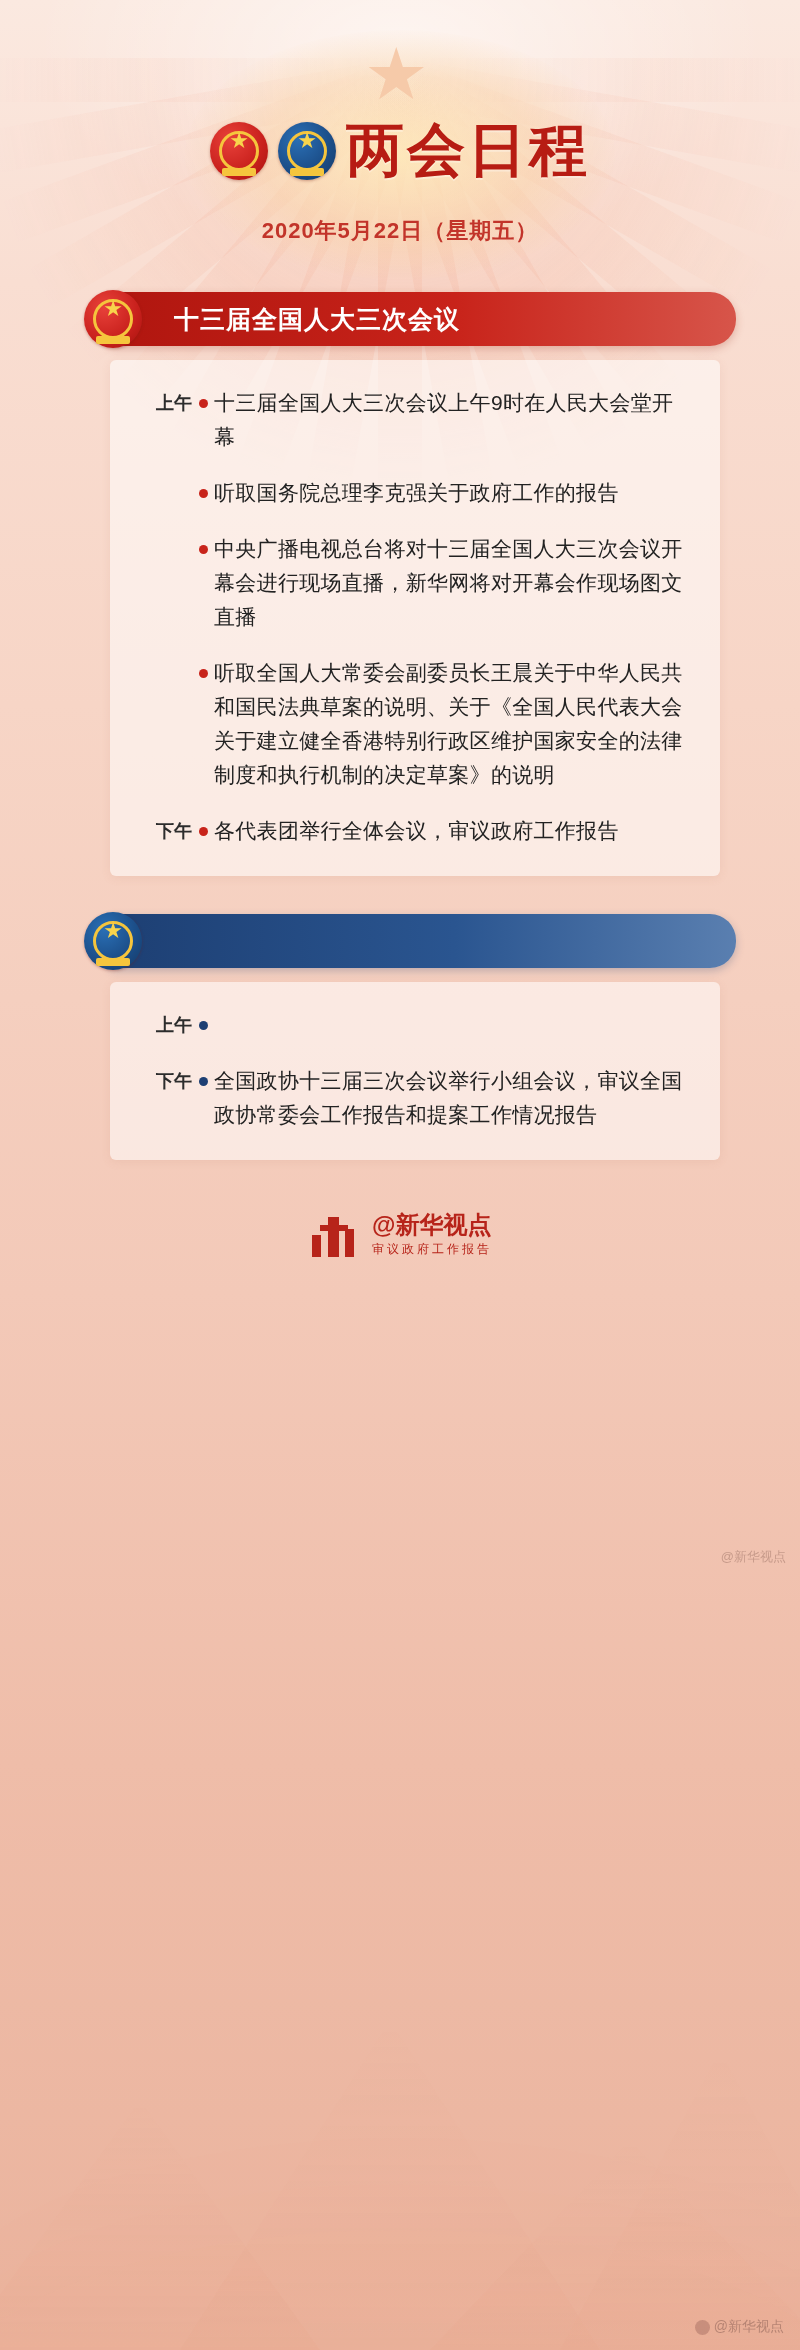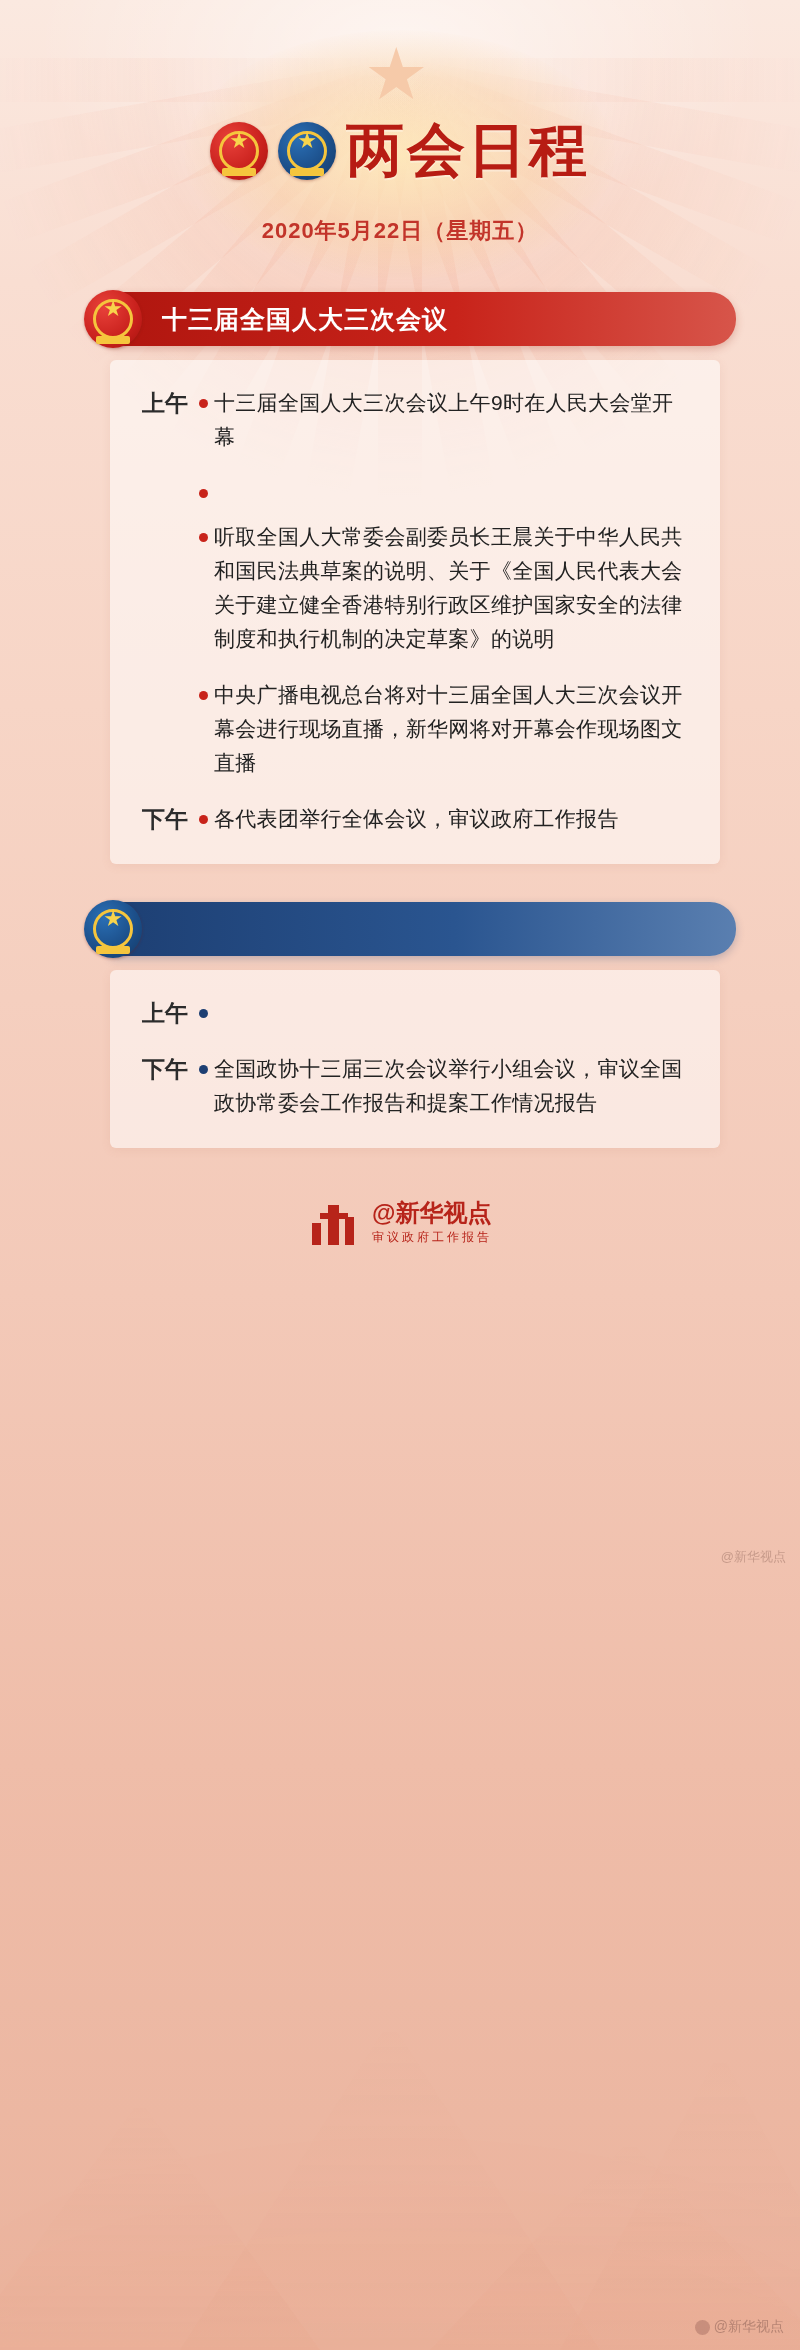--- a/index.html
+++ b/index.html
@@ -198,21 +198,21 @@
     box-shadow: 0 3px 8px rgba(30,60,110,0.25);
   }
   .section-head .badge {
     position: relative;
     z-index: 2;
     margin-left: -4px;
   }
   .section-head .sec-title {
     position: relative;
     z-index: 2;
-    margin-left: 20px;
+    margin-left: 32px;
     color: #fff;
     font-size: 25px;
     font-weight: bold;
     letter-spacing: 1px;
   }
   .card {
     margin: 14px 0 0 46px;
     width: 610px;
     box-sizing: border-box;
     background: rgba(255,255,255,0.55);
@@ -222,25 +222,25 @@
   }
   .item {
     display: flex;
     align-items: flex-start;
     margin-bottom: 22px;
   }
   .item:last-child { margin-bottom: 0; }
   .slot {
     flex: 0 0 58px;
     width: 58px;
-    font-size: 23px;
+    font-size: 18px;
     font-weight: bold;
     color: #2c2c2c;
     line-height: 34px;
-    text-align: center;
+    text-align: right;
     padding-left: 4px;
     box-sizing: border-box;
   }
   .dot {
     flex: 0 0 22px;
     display: flex;
     justify-content: center;
     padding-top: 13px;
   }
   .dot i {
@@ -411,34 +411,35 @@
         <div class="dot">
             <i></i>
           </div>
         <div class="txt">十三届全国人大三次会议上午9时在人民大会堂开幕</div>
       </div>
       <div class="item">
         <div class="slot"></div>
         <div class="dot">
             <i></i>
           </div>
+        <div class="txt">听取国务院总理李克强关于政府工作的报告</div>
       </div>
       <div class="item">
         <div class="slot"></div>
         <div class="dot">
             <i></i>
           </div>
+        <div class="txt">中央广播电视总台将对十三届全国人大三次会议开幕会进行现场直播，新华网将对开幕会作现场图文直播</div>
+      </div>
+      <div class="item">
+        <div class="slot"></div>
+        <div class="dot">
+            <i></i>
+          </div>
         <div class="txt">听取全国人大常委会副委员长王晨关于中华人民共和国民法典草案的说明、关于《全国人民代表大会关于建立健全香港特别行政区维护国家安全的法律制度和执行机制的决定草案》的说明</div>
-      </div>
-      <div class="item">
-        <div class="slot"></div>
-        <div class="dot">
-            <i></i>
-          </div>
-        <div class="txt">中央广播电视总台将对十三届全国人大三次会议开幕会进行现场直播，新华网将对开幕会作现场图文直播</div>
       </div>
       <div class="item">
         <div class="slot">下午</div>
         <div class="dot">
             <i></i>
           </div>
         <div class="txt">各代表团举行全体会议，审议政府工作报告</div>
       </div>
     </div>
   </div>

